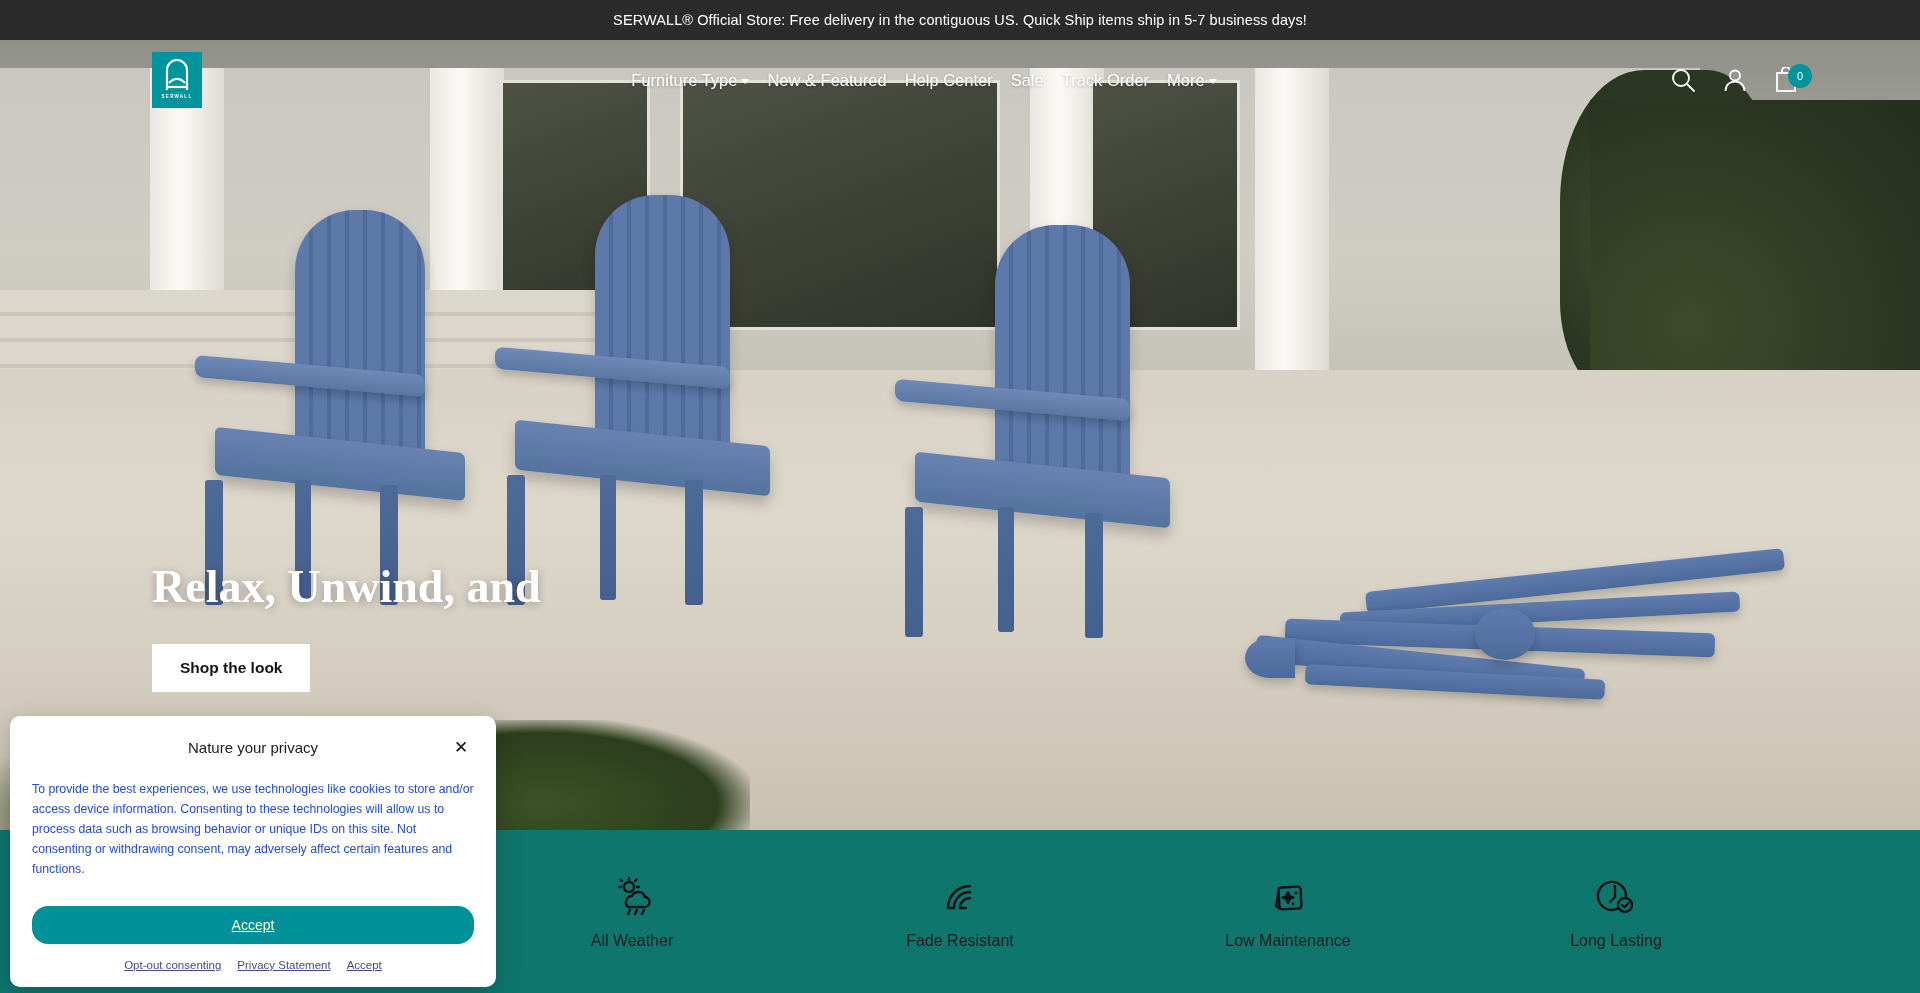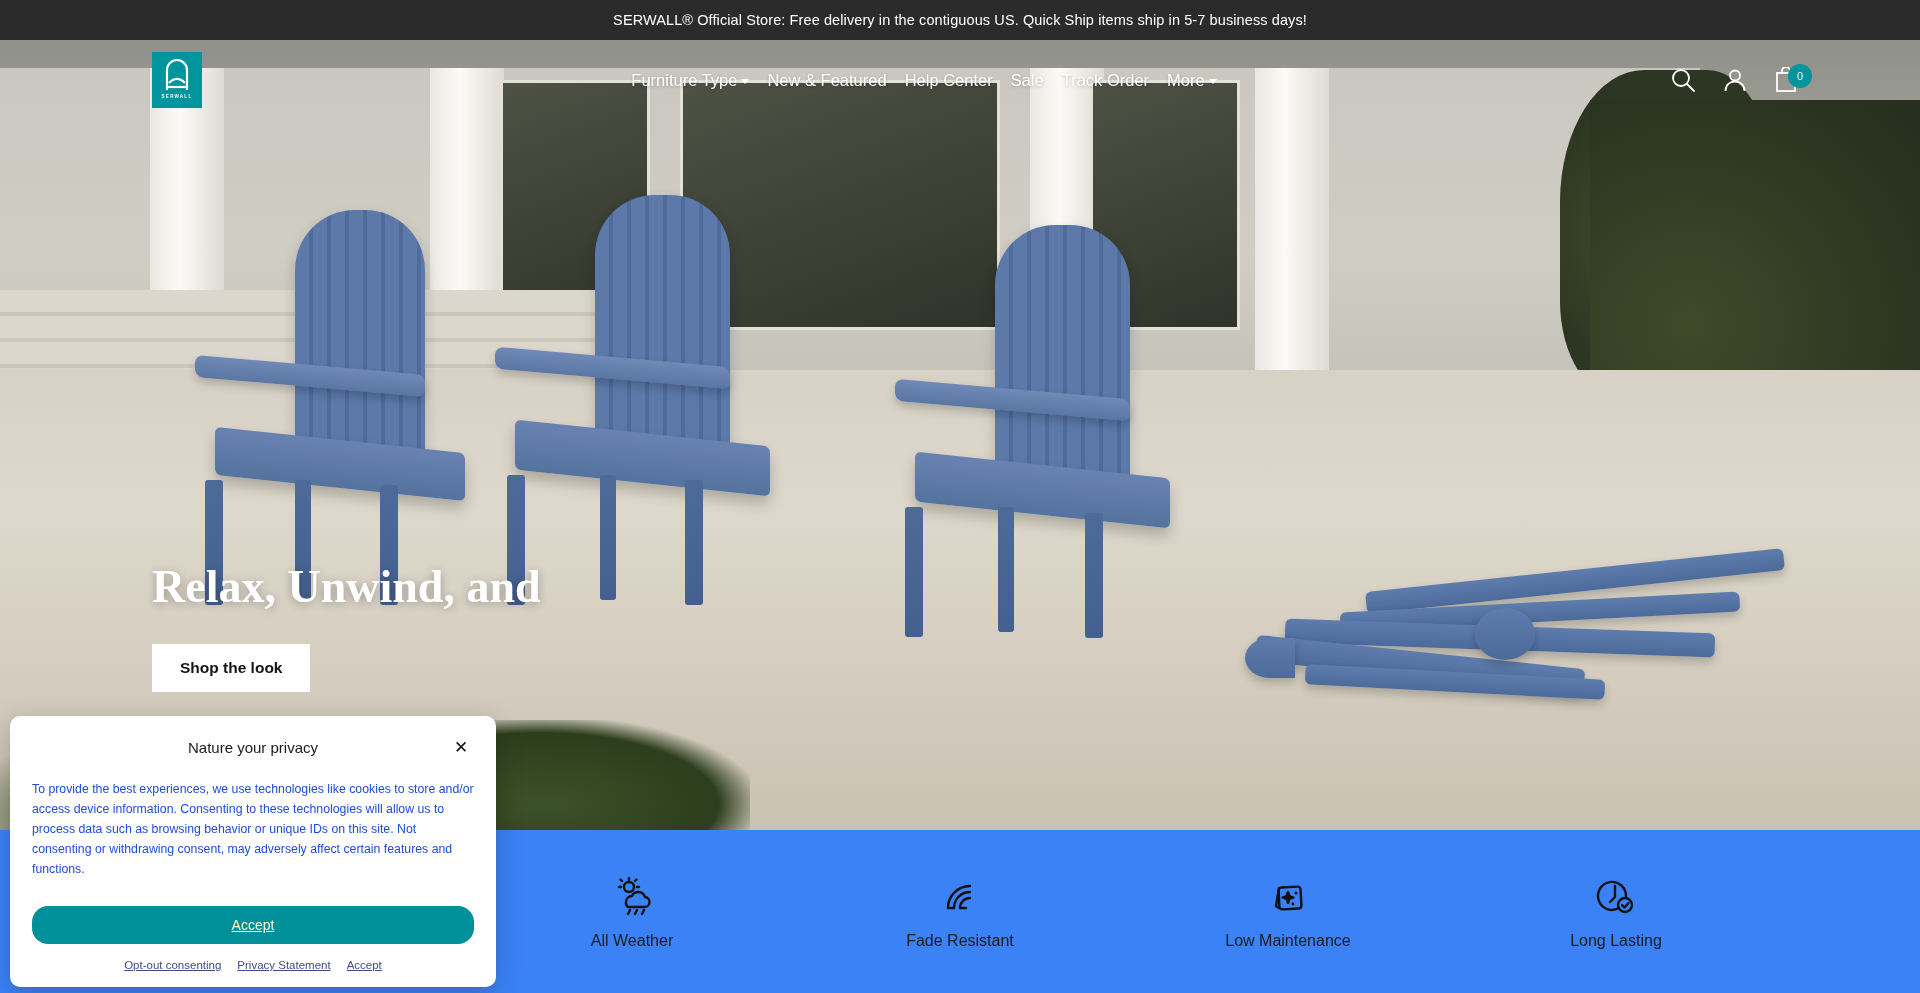--- a/index.html
+++ b/index.html
@@ -202,21 +202,21 @@
     font-weight: 700;
     padding: 15px 28px;
     border: none;
     cursor: pointer;
     font-family: "Liberation Sans", sans-serif;
   }
 
   
   .features {
     height: 163px;
-    background: #3b82f6;
+    background: #0f766e;
     display: flex; align-items: center; justify-content: center;
     gap: 0;
     padding: 16px 140px;
   }
   .feature {
     flex: 1 1 0;
     display: flex; flex-direction: column;
     align-items: center; gap: 14px;
   }
   .feature svg { display: block; }

